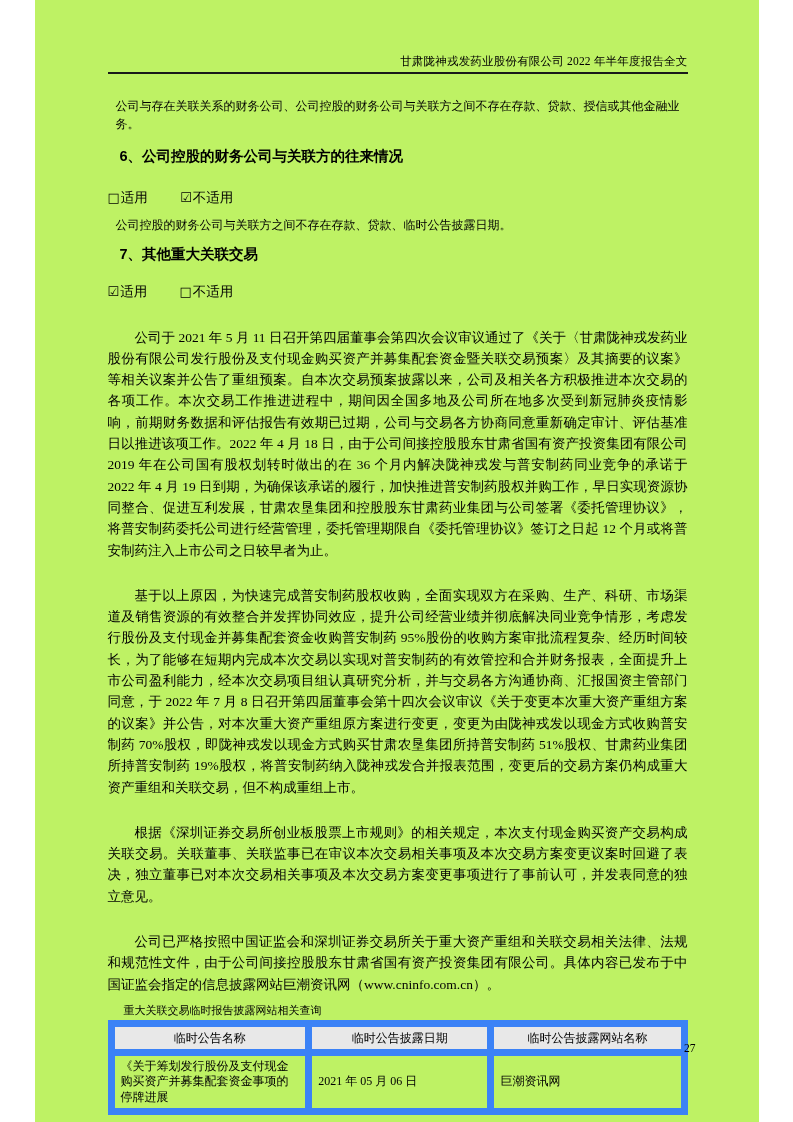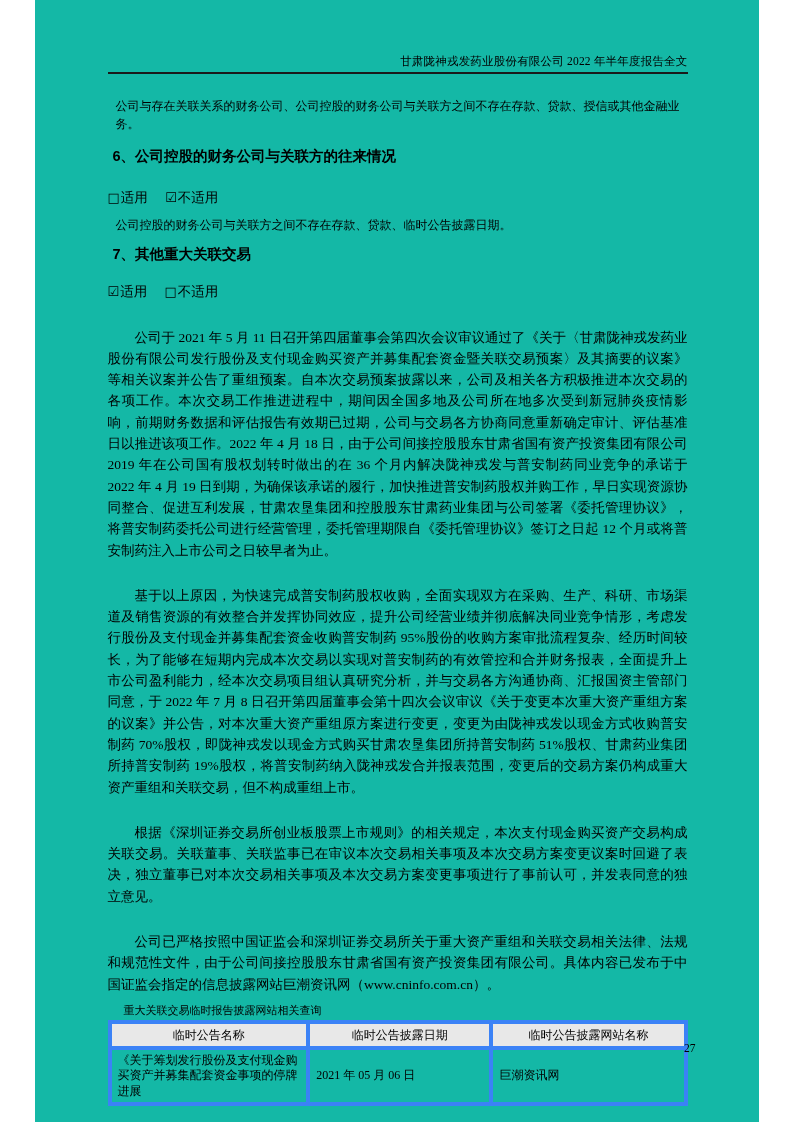--- a/index.html
+++ b/index.html
@@ -1,21 +1,21 @@
 <!DOCTYPE html>
 <html><head>
 <meta charset="utf-8">
 <style>
   html, body { margin: 0; padding: 0; background: #ffffff; }
   .page {
     position: relative;
     width: 724px;
     height: 1122px;
     margin: 0 auto;
-    background: #14b8a6;
+    background: #bef264;
     overflow: hidden;
     color: #000000;
     font-family: "Liberation Serif", "DejaVu Serif", serif;
   }
   .content { padding: 54px 71px 0 73px; }
 
   .page-header {
     text-align: right;
     font-size: 11.5px;
     line-height: 14px;
@@ -30,31 +30,31 @@
     margin: 8px;
     text-align: justify;
   }
   .intro { margin-top: 23px; }
 
   .section-heading {
     font-family: "Liberation Sans", "DejaVu Sans", sans-serif;
     font-size: 14.5px;
     font-weight: 700;
     line-height: 19px;
-    margin: 5px;
+    margin: 12px;
   }
   .h6 { margin-top: 14px; }
   .h7 { margin-top: 11px; }
 
   .apply-block { margin-top: 21px; }
   .apply-line {
     font-size: 13.5px;
     line-height: 21.3px;
   }
-  .apply-line .second { margin-left: 7px; padding-left: 7px; }
+  .apply-line .second { margin-left: 22px; padding-left: 7px; }
   .cb {
     font-family: "DejaVu Sans", sans-serif;
     font-size: 13px;
     margin-right: 1px;
   }
   .s7-apply { margin-top: 17px; }
 
   .para {
     font-size: 13.5px;
     line-height: 21.3px;
@@ -71,21 +71,21 @@
   }
 
   table.disclosure {
     width: 100%;
     border-collapse: collapse;
     margin-top: 3px;
     table-layout: fixed;
   }
   table.disclosure th,
   table.disclosure td {
-    border: 4px solid #3b82f6;
+    border: 7px solid #3b82f6;
   }
   table.disclosure th {
     background: #e8e8e8;
     font-weight: 400;
     text-align: center;
     font-size: 12px;
     line-height: 14px;
     padding: 4px 2px;
   }
   table.disclosure td {

